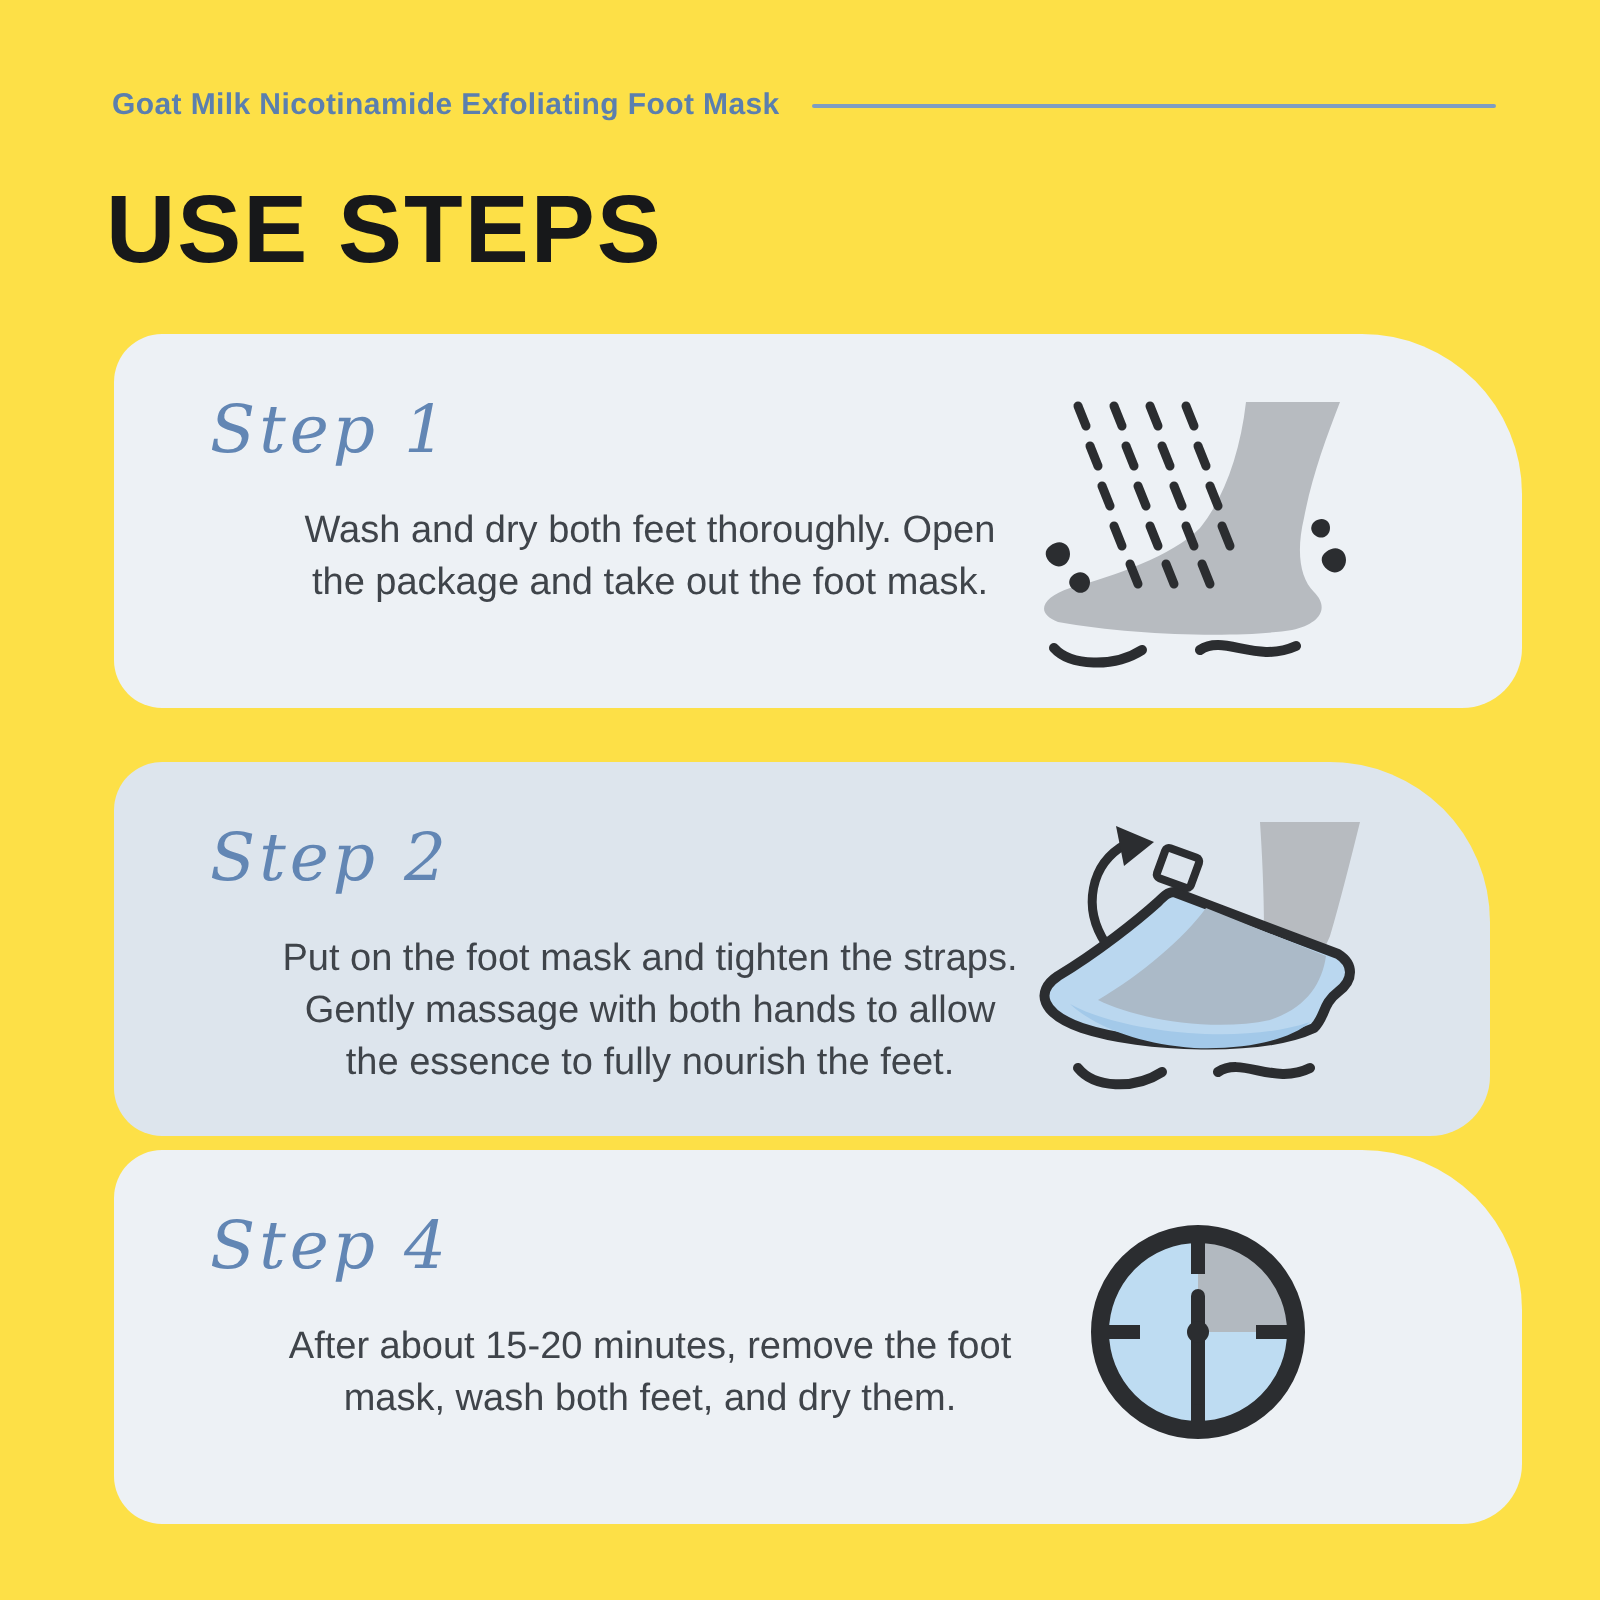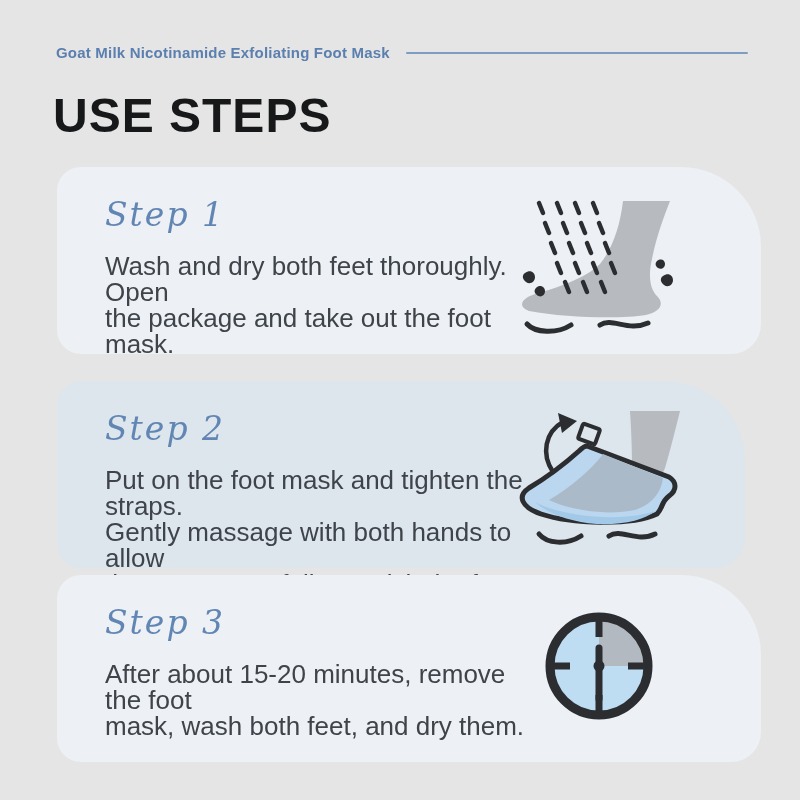--- a/index.html
+++ b/index.html
@@ -1,18 +1,18 @@
 <!DOCTYPE html>
 <html><head>
 <meta charset="utf-8">
 <style>
   html,body{margin:0;padding:0;background:#ffffff;}
   .page{
-    position:relative;width:800px;height:800px;background:#e5e5e5;
-    font-family:"Liberation Sans",sans-serif;overflow:hidden;
+    position:relative;width:800px;height:800px;background:#fde047;
+    font-family:"Liberation Sans",sans-serif;overflow:hidden;text-align:center;
   }
   .brand-row{
     position:absolute;left:56px;top:44px;right:52px;
     display:flex;align-items:center;
   }
   .brand{
     font-size:15px;font-weight:700;color:#5b7fae;letter-spacing:.2px;white-space:nowrap;
   }
   .rule{flex:1;height:2px;background:#7e9dc2;margin-left:16px;border-radius:1px;}
   .title{
@@ -28,21 +28,21 @@
   .card-1{top:167px;}
   .card-2{top:381px;}
   .card-3{top:575px;}
   .step-label{
     position:absolute;left:48px;top:28px;
     font-family:"DejaVu Serif",serif;font-style:italic;
     font-size:33px;color:#6286b4;letter-spacing:2px;
   }
   .step-desc{
     position:absolute;left:48px;top:86px;margin:0;
-    font-size:26px;line-height:26px;color:#3f444a;
+    font-size:19px;line-height:26px;color:#3f444a;
     white-space:pre-line;width:440px;
   }
   .illus{position:absolute;}
   .illus-1{left:448px;top:26px;}
   .illus-2{left:448px;top:25px;}
   .illus-3{left:472px;top:21px;}
 </style>
 </head>
 <body>
 
@@ -127,21 +127,21 @@
       <polygon points="72,15 53,7 57,27" fill="#2b2d30"></polygon>
 
       <g stroke="#2b2d30" stroke-width="5" stroke-linecap="round" fill="none">
         <path d="M34,128 C42,138 62,139 76,130"></path>
         <path d="M104,130 C116,122 132,137 150,128"></path>
       </g>
     </svg>
   </section>
 
   <section class="card card-light card-3">
-    <div class="step-label">Step 3</div>
+    <div class="step-label">Step 4</div>
     <p class="step-desc">After about 15-20 minutes, remove the foot
 mask, wash both feet, and dry them.</p>
     <svg class="illus illus-3" width="140" height="140" viewBox="0 0 140 140">
 
       <circle cx="70" cy="70" r="49" fill="#bedcf2"></circle>
 
       <path d="M70,70 L70,21 A49,49 0 0 1 119,70 Z" fill="#b2b9c0"></path>
 
       <circle cx="70" cy="70" r="49" fill="none" stroke="#2b2d30" stroke-width="9"></circle>
 

